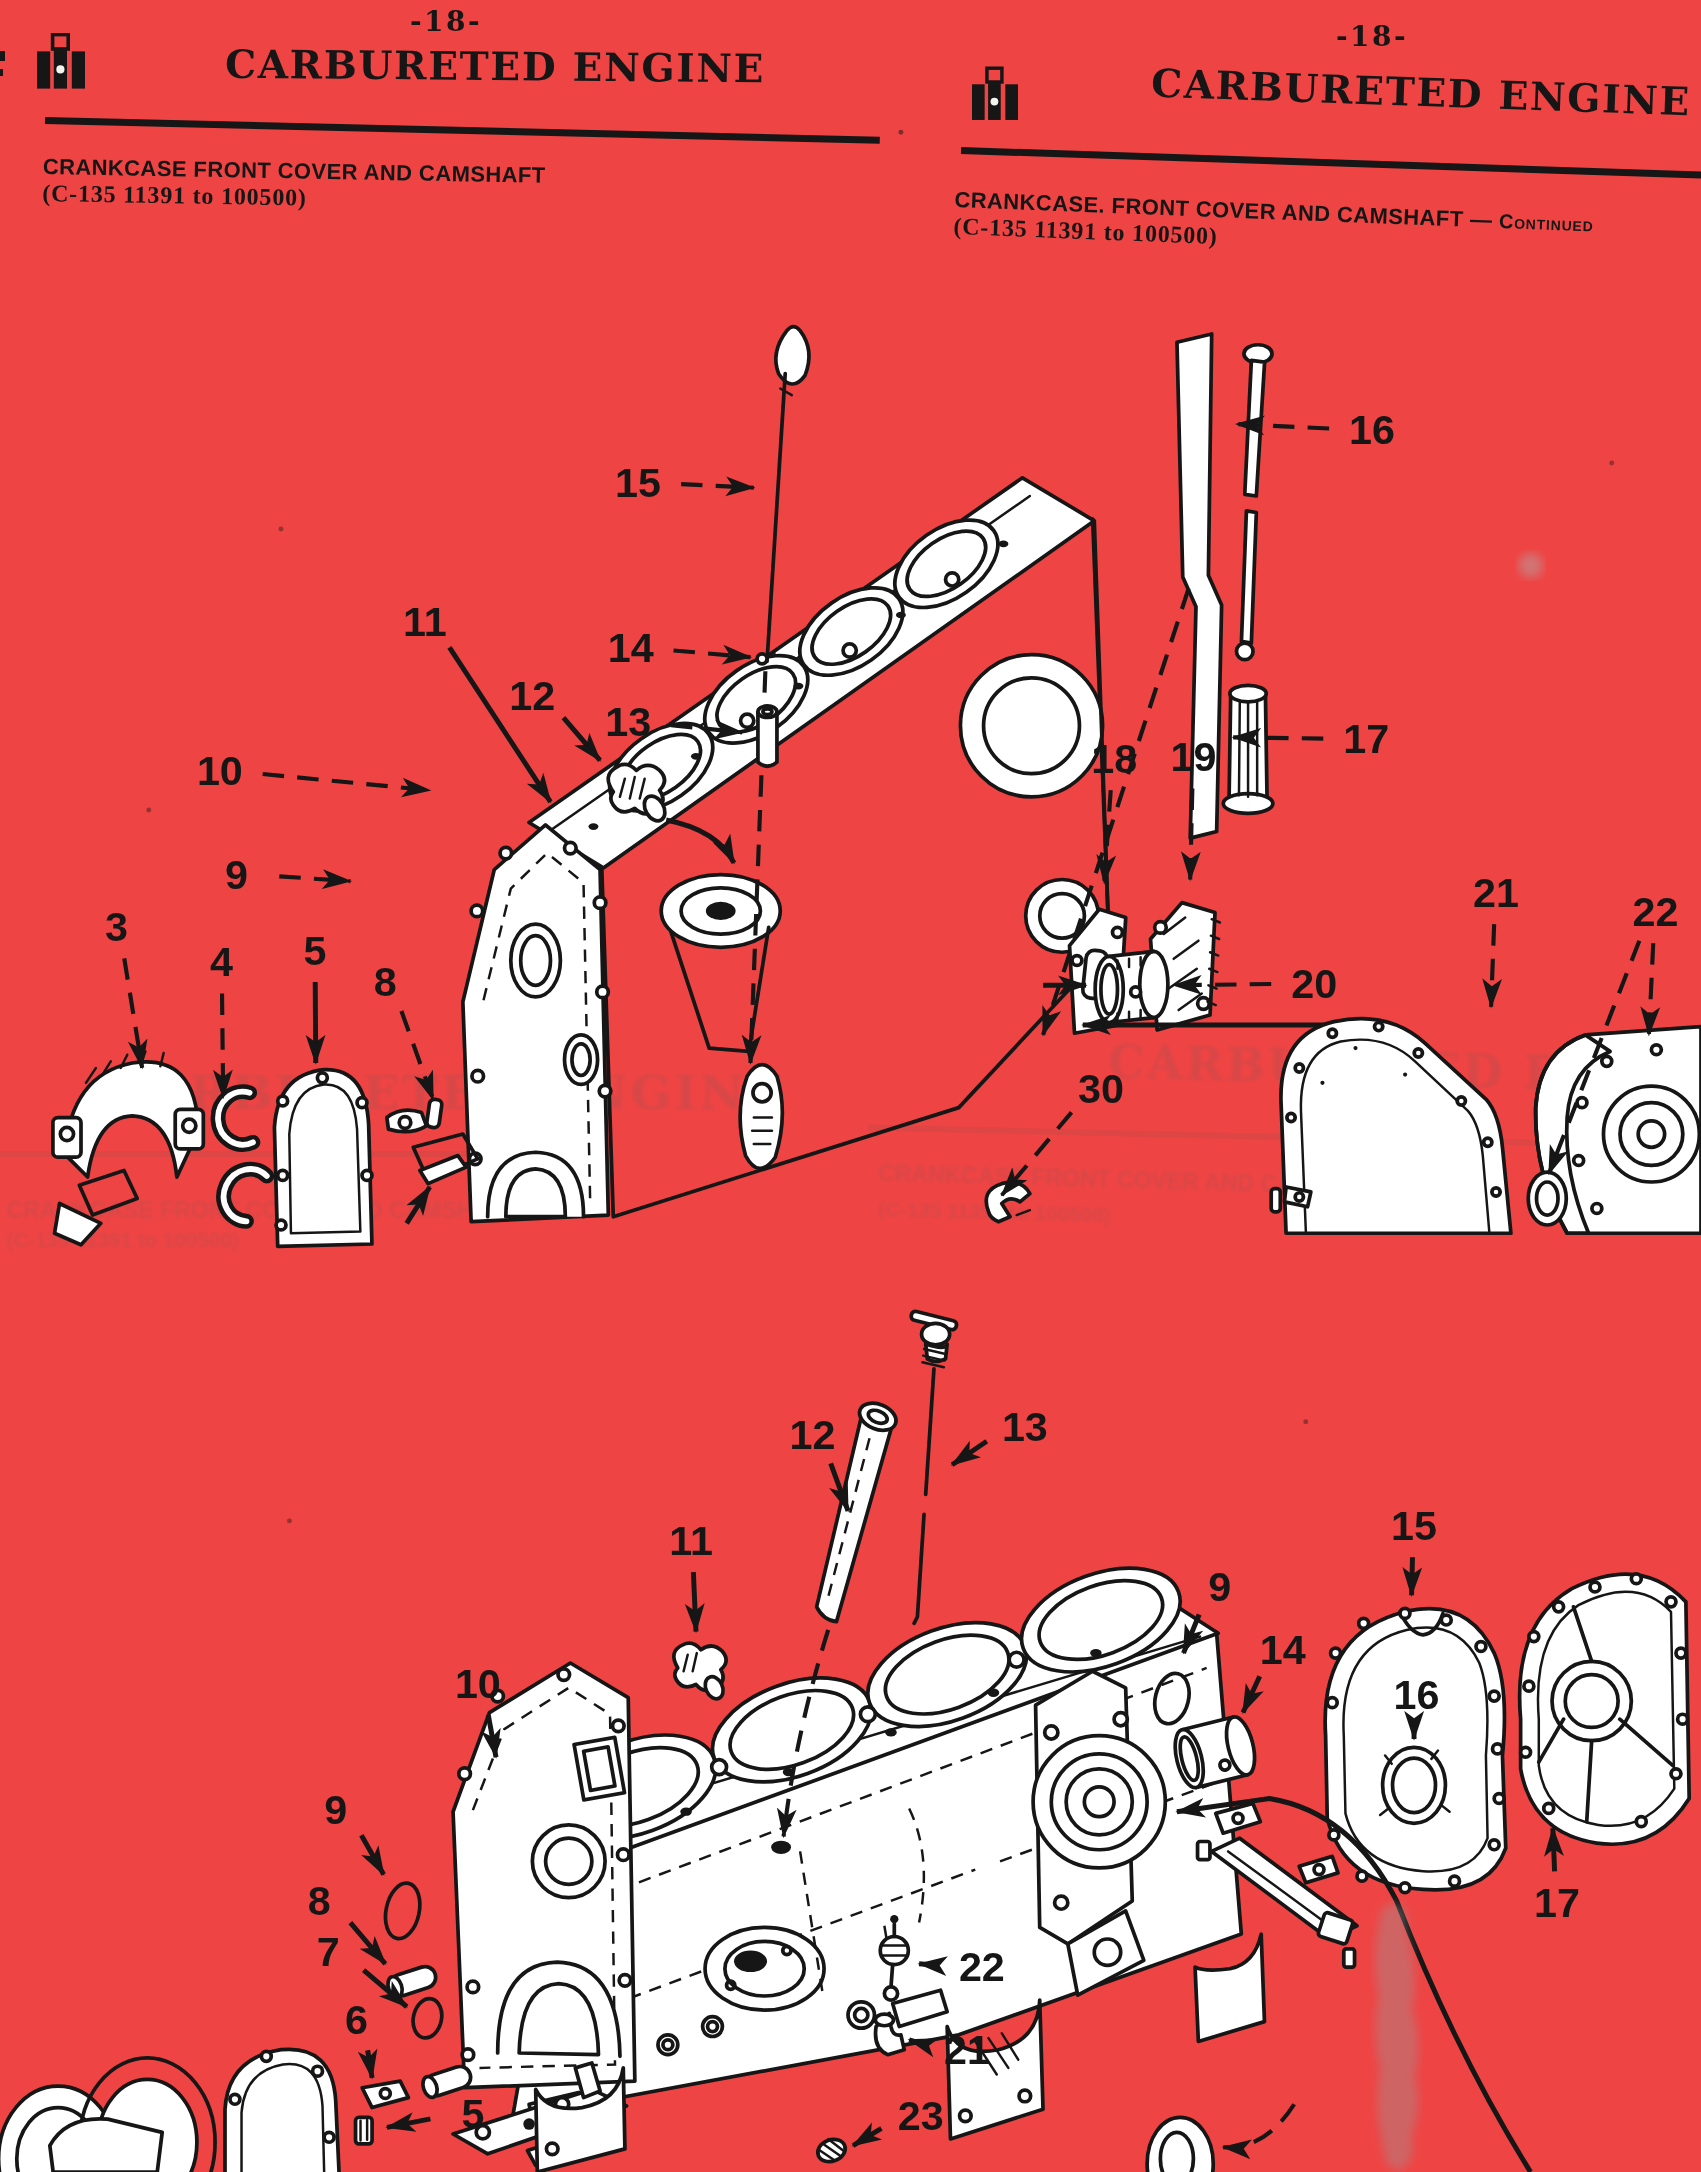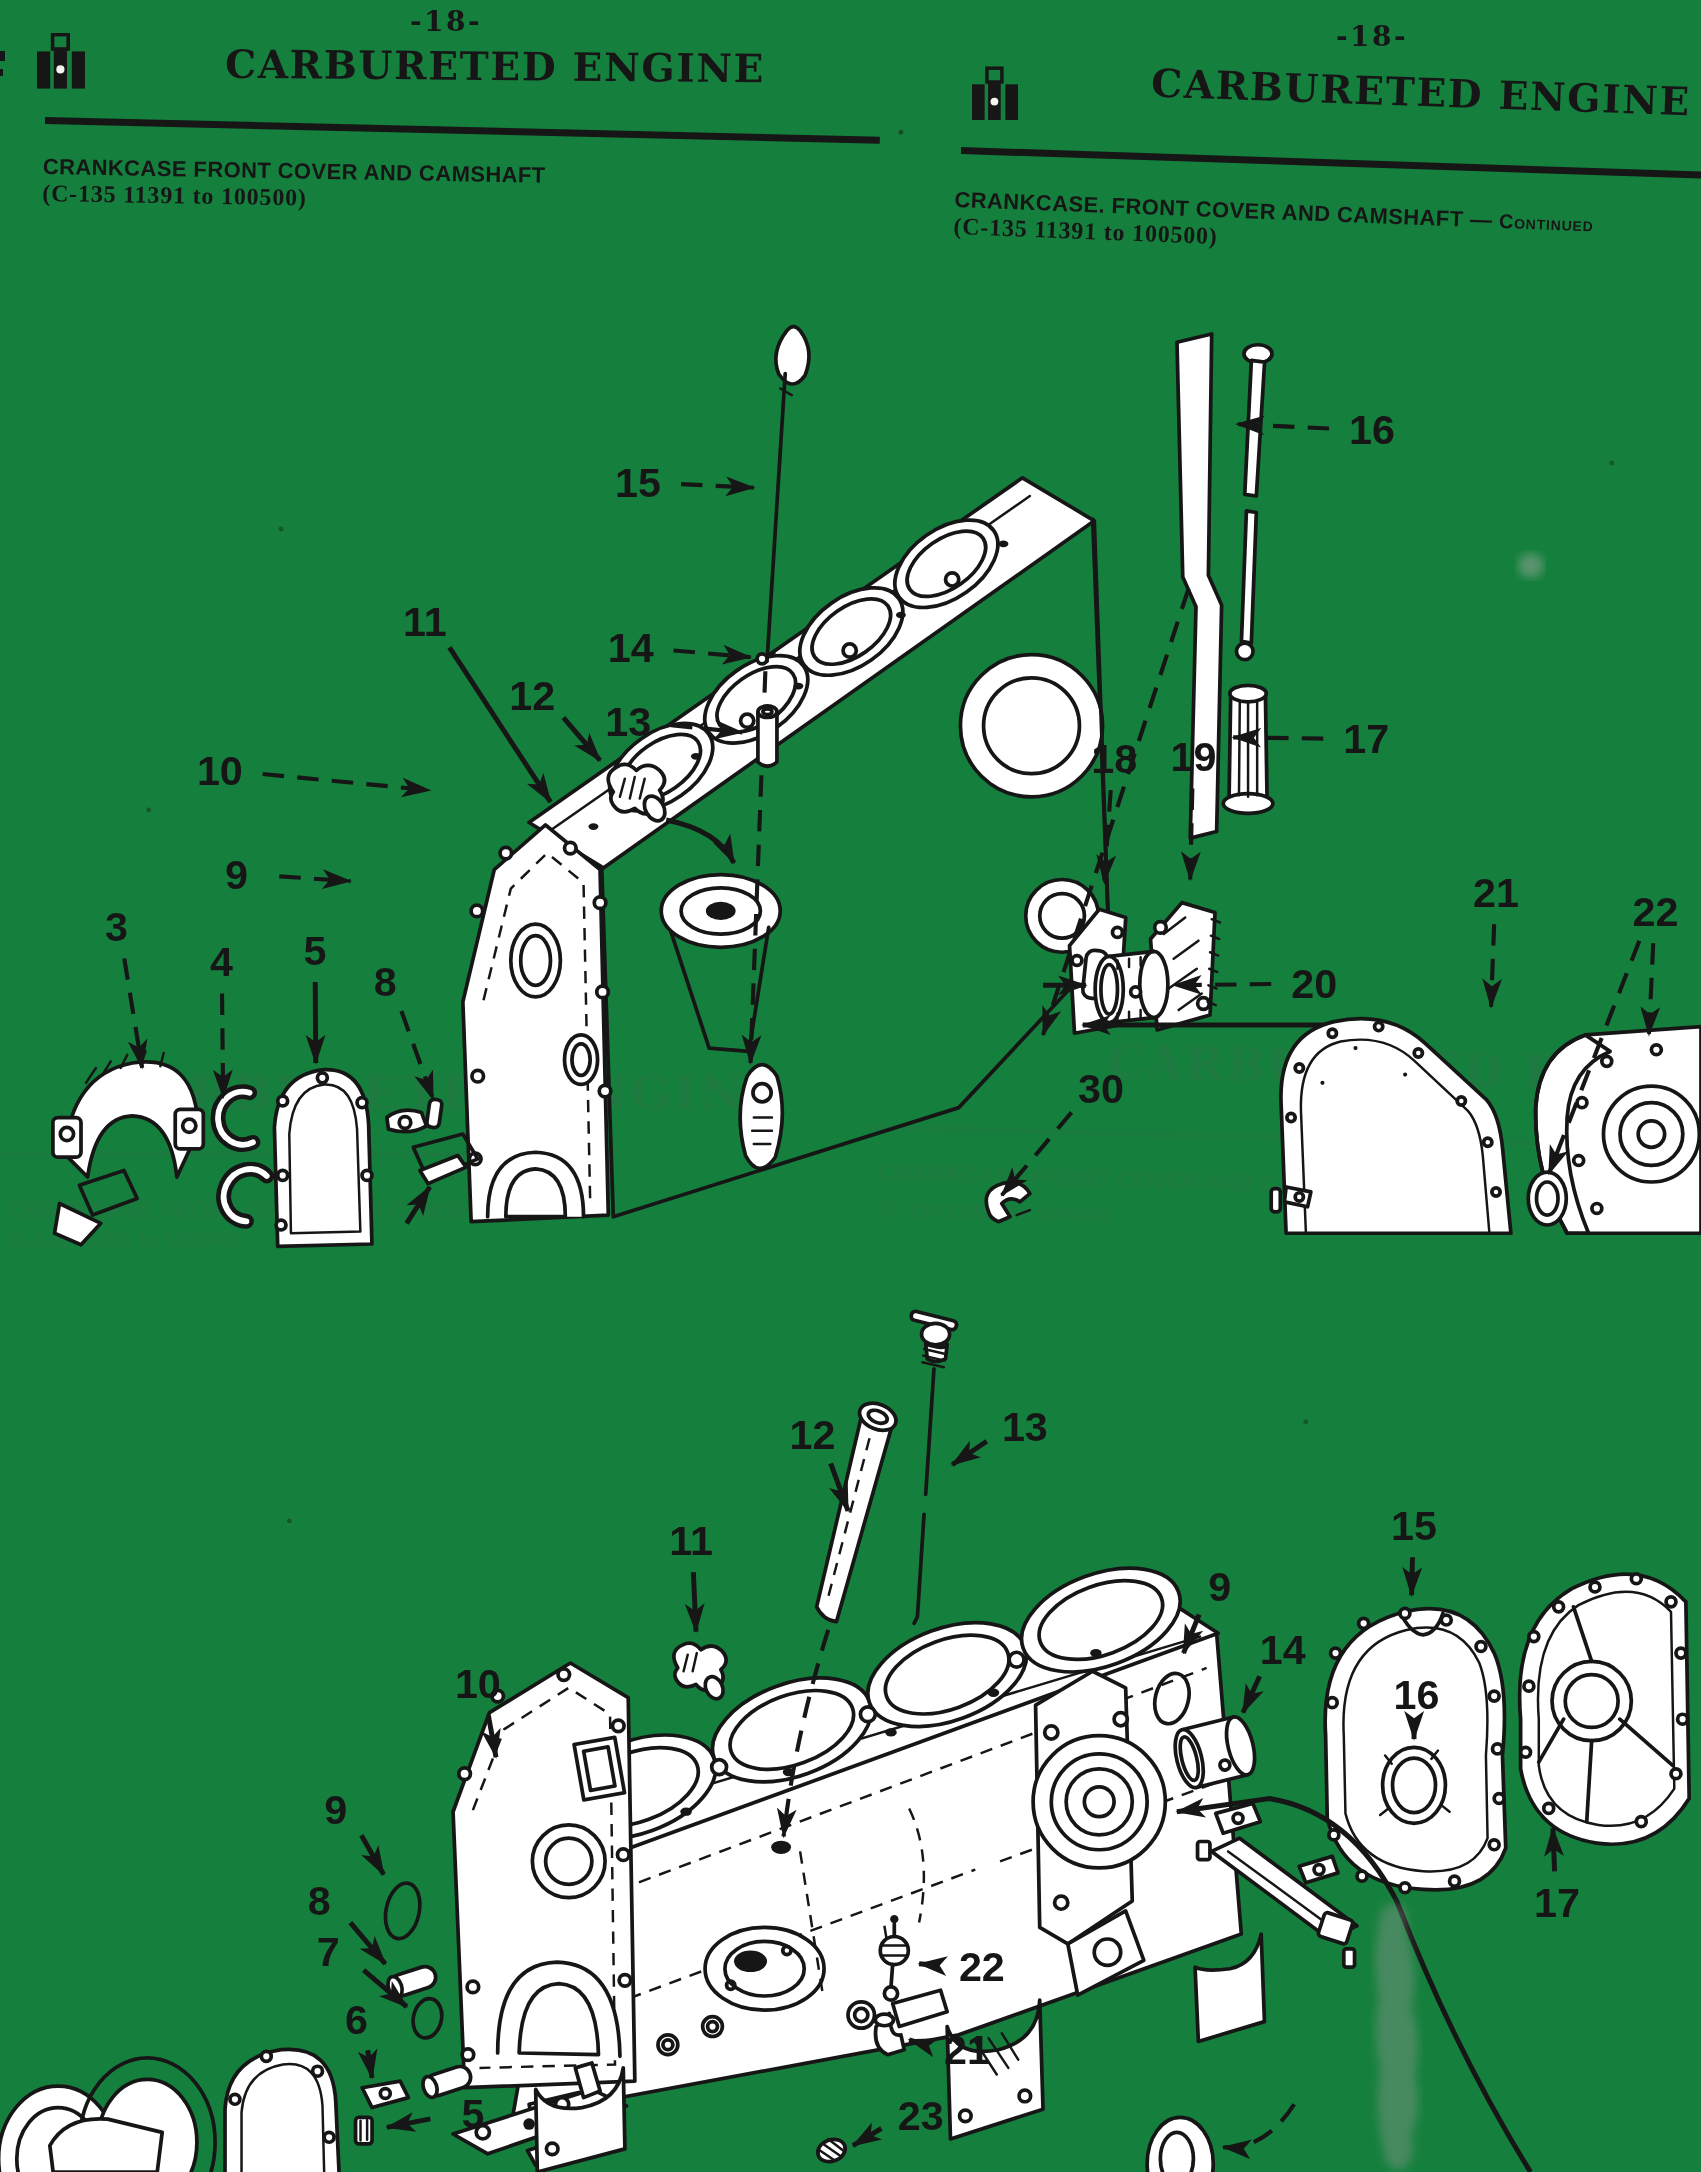--- a/index.html
+++ b/index.html
@@ -1,16 +1,16 @@
 <!DOCTYPE html>
 <html style="font-size:13.2px"><head>
 <meta charset="utf-8">
 <style>
   html,body{margin:0;padding:0;background:#888;}
-  .page{position:relative;width:1701px;height:2172px;background:#15803d;overflow:hidden;
+  .page{position:relative;width:1701px;height:2172px;background:#ef4444;overflow:hidden;
         font-family:"Liberation Sans",sans-serif;color:#161616;}
   .abs{position:absolute;}
   .pnum{font:700 28px "DejaVu Serif",serif;letter-spacing:2.5px;text-align:center;}
   .title{font:700 39px "DejaVu Serif",serif;letter-spacing:1.7px;white-space:nowrap;}
   .rule{background:#161616;height:7.4px;transform-origin:left center;}
   .sec1{font:700 22px "Liberation Sans",sans-serif;letter-spacing:0.4px;white-space:nowrap;}
   .sec2{font:700 24px "Liberation Serif",serif;letter-spacing:0.8px;white-space:nowrap;}
   .contd{font-variant:small-caps;font-size:20px;letter-spacing:0.8px;}
   .ghost{color:#5a5a5a;opacity:.15;filter:blur(1.7px);white-space:nowrap;}
   .ghost.serif{font:700 46px "DejaVu Serif",serif;letter-spacing:2.5px;}

